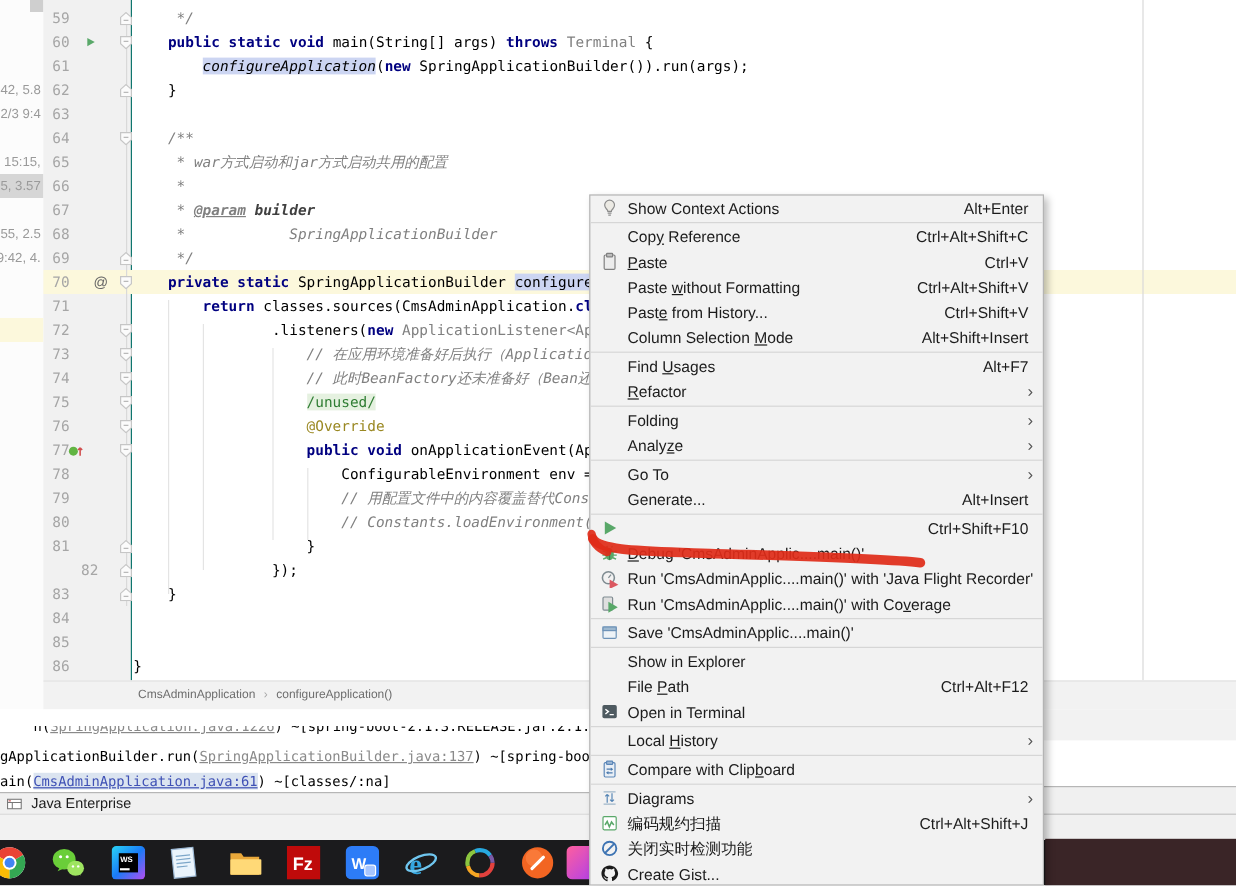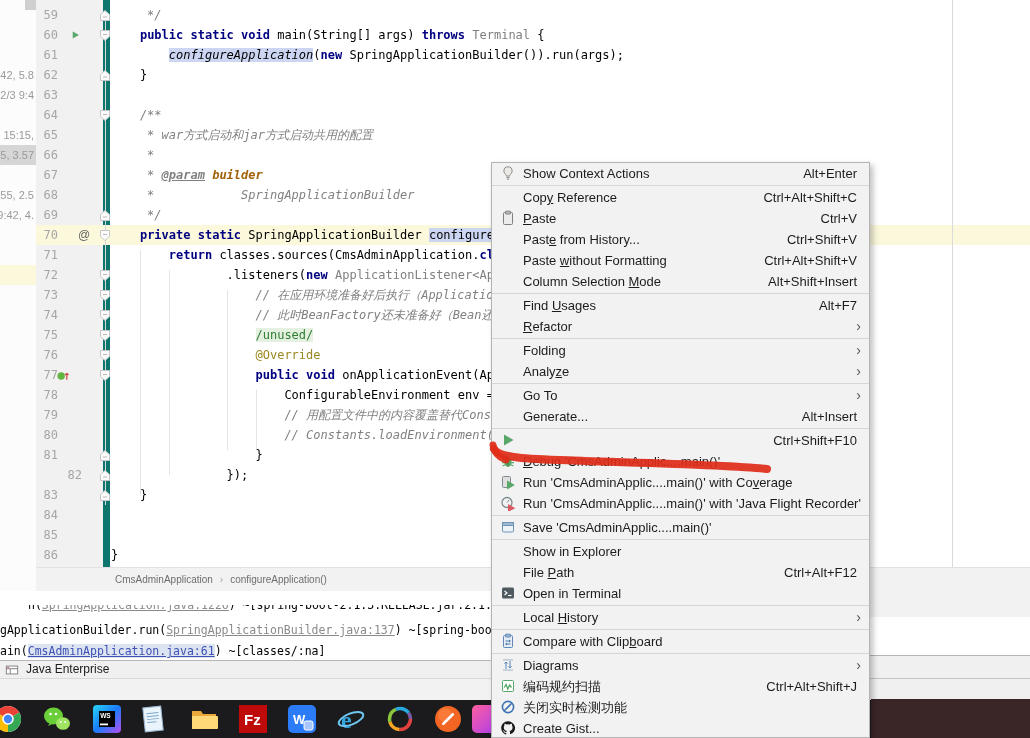--- a/index.html
+++ b/index.html
@@ -4,42 +4,42 @@
 <style>
 *{margin:0;padding:0;box-sizing:border-box}
 html,body{width:1030px;height:738px;overflow:hidden;font-family:"Liberation Sans",sans-serif;background:#fff}
 #screen{position:relative;width:1030px;height:738px;background:#fff;overflow:hidden}
 
 #editor{position:absolute;left:0;top:0;width:1030px;height:567px;background:#fff}
 #annotate{position:absolute;left:0;top:0;width:36px;height:591px;background:#fcfcfc;z-index:3}
 .ann-frag{position:absolute;right:2px;height:20px;line-height:20px;font-size:11px;color:#9a9a9a;white-space:nowrap;z-index:2}
 .ann-hl{position:absolute;left:0;width:36px;height:20px;z-index:1}
 .ann-box{position:absolute;left:25px;top:0;width:11px;height:10px;background:#cfcfcf}
-#gutter{position:absolute;left:36px;top:0;width:74px;height:567px;background:#f1f1f1;border-right:7px solid #0f766e;z-index:2}
+#gutter{position:absolute;left:36px;top:0;width:74px;height:567px;background:#f1f1f1;border-right:1px solid #0f766e;z-index:2}
 .gcaret{position:absolute;left:0;top:225px;width:74px;height:20px;background:#fcf8dc}
 .lnum{position:absolute;left:0;width:22px;text-align:right;height:20px;line-height:20px;font-family:"DejaVu Sans Mono",monospace;font-size:12px;color:#a6a6a6}
 .gico{position:absolute;height:20px;display:flex;align-items:center}
 .fold{position:absolute;left:64px;width:10px;height:20px;display:flex;align-items:center;z-index:2}
 .fold-line{position:absolute;left:69px;top:18px;width:1px;height:487px;background:#d9d9d9;z-index:1}
 #caretrow{position:absolute;left:110px;top:225px;width:920px;height:20px;background:#fcf8dc;z-index:1}
 #marginline{position:absolute;left:952px;top:0;width:1px;height:567px;background:#dadada;z-index:2}
 .iguide{position:absolute;width:1px;background:#e4e4e4;z-index:2}
 #code{position:absolute;left:110px;top:0;right:0;height:567px;z-index:3}
 .code-line{position:absolute;left:1px;height:20px;line-height:20px;font-family:"DejaVu Sans Mono",monospace;font-size:12px;white-space:pre}
 .tk{white-space:pre}
 .k{color:#000080;font-weight:bold}
 .t{color:#000}
 .c{color:#808080;font-style:italic}
 .g{color:#808080}
 .m{font-style:italic;color:#000}
 .hi{background:#ccd5f2}
 .ann{color:#9a8822}
 .un{color:#2e7d32;background:#e5f1e0}
 .dt{color:#808080;font-style:italic;font-weight:bold;text-decoration:underline}
-.dp{color:#a16207;font-style:italic;font-weight:bold}
+.dp{color:#404040;font-style:italic;font-weight:bold}
 
 #breadcrumb{position:absolute;left:36px;top:567px;width:994px;height:24px;background:#f2f2f2;border-top:1px solid #e2e2e2;z-index:2}
 #breadcrumb .bc-inner{position:absolute;left:79px;top:0;height:24px;line-height:24px;font-size:10px;color:#6e6e6e}
 .bc-sep{color:#a8a8a8;padding:0 7px}
 
 #console{position:absolute;left:0;top:591px;width:1030px;height:69px;background:#fff;z-index:1}
 #console-view{position:absolute;left:0;top:14px;width:1030px;height:55px;overflow:hidden}
 .cl{position:absolute;white-space:pre;font-family:"DejaVu Sans Mono",monospace;font-size:11.5px;line-height:16px;color:#000}
 .glink{color:#8a8a8a;text-decoration:underline}
 .blink{color:#3f51b5;text-decoration:underline;background:#dbe4f0}
@@ -410,26 +410,26 @@
         <span class="mi-ic">
           <svg viewBox="0 0 16 16">
             <rect x="3.5" y="2.5" width="9" height="12" rx="1" fill="#ececec" stroke="#808080"></rect>
             <rect x="5.5" y="1.2" width="5" height="2.8" rx="0.5" fill="#bdbdbd" stroke="#808080"></rect>
           </svg>
         </span>
         <span class="mi-label"><u>P</u>aste</span>
         <span class="mi-sc">Ctrl+V</span>
       </div>
       <div class="mi">
+        <span class="mi-label">Paste <u>w</u>ithout Formatting</span>
+        <span class="mi-sc">Ctrl+Alt+Shift+V</span>
+      </div>
+      <div class="mi">
         <span class="mi-label">Past<u>e</u> from History...</span>
         <span class="mi-sc">Ctrl+Shift+V</span>
-      </div>
-      <div class="mi">
-        <span class="mi-label">Paste <u>w</u>ithout Formatting</span>
-        <span class="mi-sc">Ctrl+Alt+Shift+V</span>
       </div>
       <div class="mi">
         <span class="mi-label">Column Selection <u>M</u>ode</span>
         <span class="mi-sc">Alt+Shift+Insert</span>
       </div>
       <div class="msep"></div>
       <div class="mi">
         <span class="mi-label">Find <u>U</u>sages</span>
         <span class="mi-sc">Alt+F7</span>
       </div>
@@ -471,35 +471,35 @@
             <path d="M8 3.6a2.4 2.4 0 0 1 2.4 2.2H5.6A2.4 2.4 0 0 1 8 3.6z" fill="#59a869"></path>
             <path d="M2.2 6.2l3 .9M2 9.6h3M2.6 13l2.6-1.2M13.8 6.2l-3 .9M14 9.6h-3M13.4 13l-2.6-1.2M6.5 3.2 5.5 2M9.5 3.2 10.5 2" stroke="#59a869" stroke-width="1.2" fill="none"></path>
             <path d="M8 5v8.5" stroke="#417d4d"></path>
           </svg>
         </span>
         <span class="mi-label"><u>D</u>ebug 'CmsAdminApplic....main()'</span>
       </div>
       <div class="mi">
         <span class="mi-ic">
           <svg viewBox="0 0 16 16">
-            <rect x="2.5" y="2.5" width="8" height="11" rx="1" fill="#dfdfdf" stroke="#7f8b91"></rect>
-            <path d="M7 6.5 L14.8 11 L7 15.6 Z" fill="#59a869"></path>
-          </svg>
-        </span>
-        <span class="mi-label">Run 'CmsAdminApplic....main()' with Co<u>v</u>erage</span>
-      </div>
-      <div class="mi">
-        <span class="mi-ic">
-          <svg viewBox="0 0 16 16">
             <circle cx="7" cy="7.5" r="5" fill="none" stroke="#7f8b91" stroke-width="1.3"></circle>
             <path d="M7 7.5 L9.2 4.8" stroke="#7f8b91"></path>
             <path d="M8 9 L15.3 13.2 L8 16.8 Z" fill="#db5860"></path>
           </svg>
         </span>
         <span class="mi-label">Run 'CmsAdminApplic....main()' with 'Java Flight Recorder'</span>
+      </div>
+      <div class="mi">
+        <span class="mi-ic">
+          <svg viewBox="0 0 16 16">
+            <rect x="2.5" y="2.5" width="8" height="11" rx="1" fill="#dfdfdf" stroke="#7f8b91"></rect>
+            <path d="M7 6.5 L14.8 11 L7 15.6 Z" fill="#59a869"></path>
+          </svg>
+        </span>
+        <span class="mi-label">Run 'CmsAdminApplic....main()' with Co<u>v</u>erage</span>
       </div>
       <div class="msep"></div>
       <div class="mi">
         <span class="mi-ic">
           <svg viewBox="0 0 16 16">
             <rect x="2.5" y="3.5" width="11" height="9.5" rx="1" fill="#eef3f7" stroke="#6e93b8"></rect>
             <rect x="2.5" y="3.5" width="11" height="3" fill="#9db8cf" stroke="#6e93b8"></rect>
           </svg>
         </span>
         <span class="mi-label">Save 'CmsAdminApplic....main()'</span>

